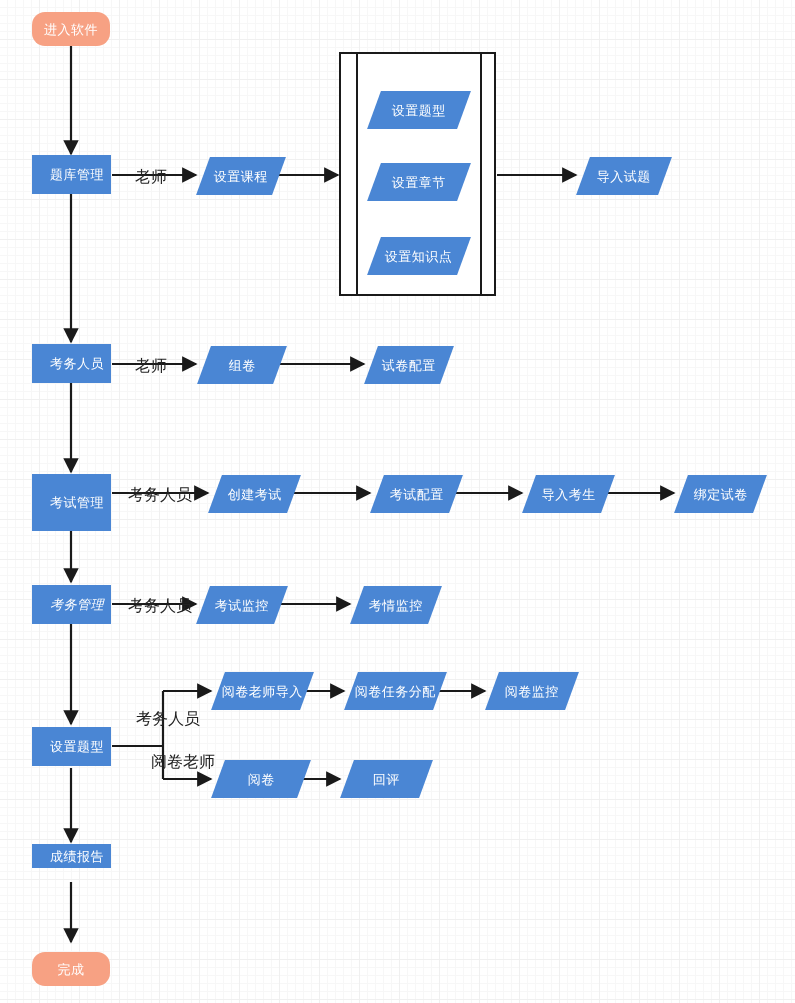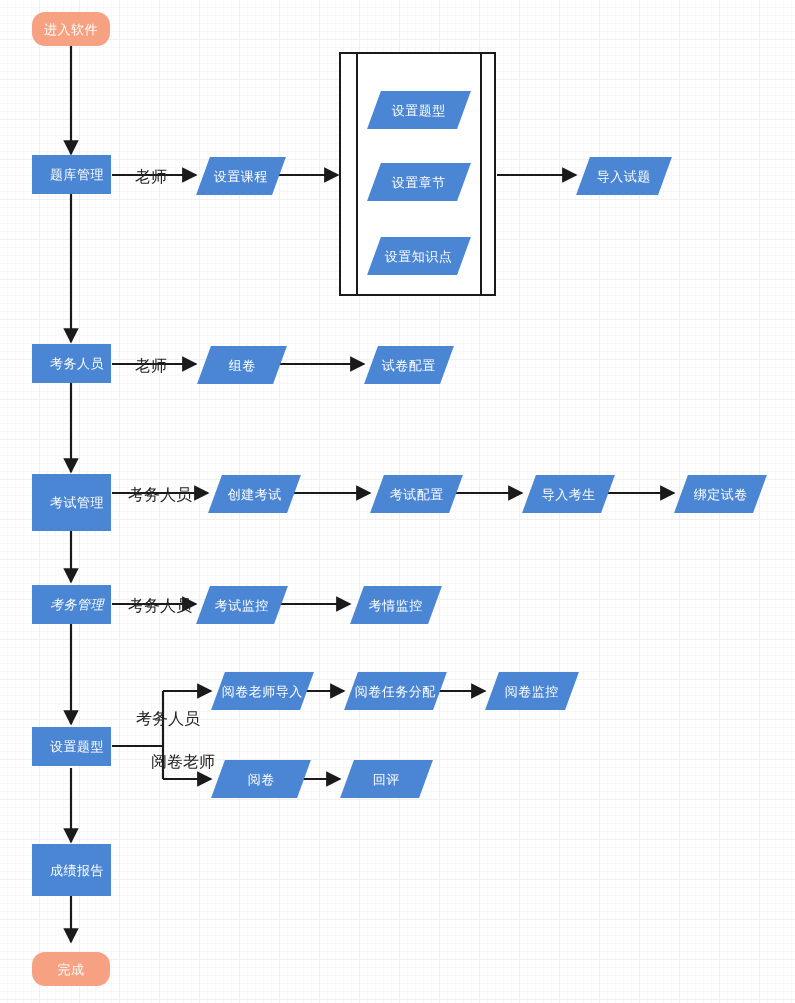--- a/index.html
+++ b/index.html
@@ -220,21 +220,21 @@
   </div>
 
   <div class="node para" style="left:218px; top:760px; width:86px; height:38px;">
     <span>阅卷</span>
   </div>
 
   <div class="node para" style="left:347px; top:760px; width:79px; height:38px;">
     <span>回评</span>
   </div>
 
-  <div class="node rect" style="left:32px; top:844px; width:79px; height:52px;">
+  <div class="node rect" style="left:32px; top:844px; width:79px; height:24px;">
     <span>成绩报告</span>
   </div>
 
   <div class="node terminal" style="left:32px; top:952px; width:78px; height:34px;">
     <span>完成</span>
   </div>
 
   <div class="edge-label" style="left:135px; top:169px;">
     <span>老师</span>
   </div>

